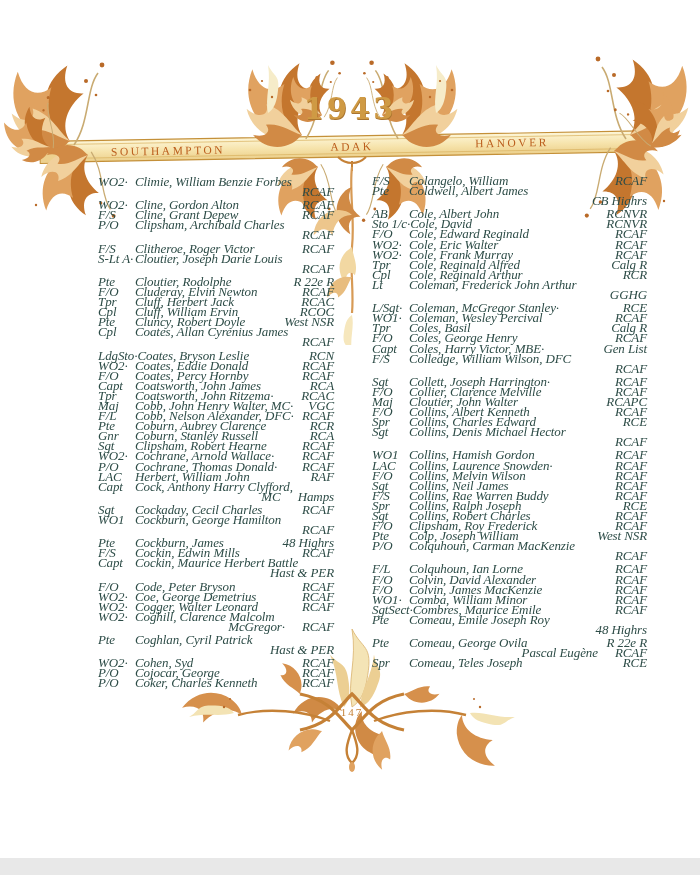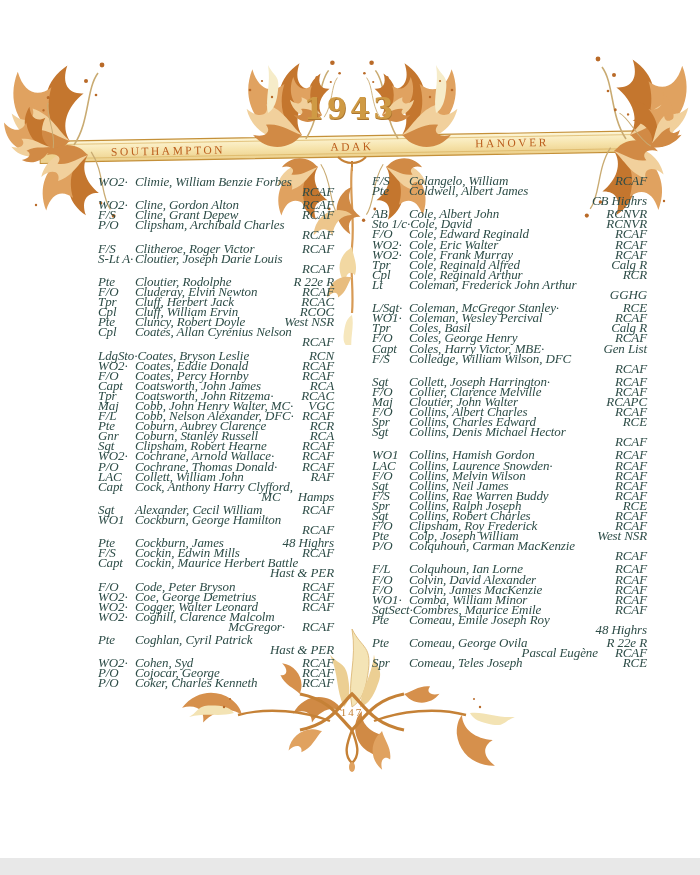--- a/index.html
+++ b/index.html
@@ -246,21 +246,21 @@
       <div class="entry">
         <div class="line">
           <span class="rank">Pte</span>
           <span class="name">Cluncy, Robert Doyle</span>
           <span class="unit">West NSR</span>
         </div>
       </div>
       <div class="entry">
         <div class="line">
           <span class="rank">Cpl</span>
-          <span class="name">Coates, Allan Cyrenius Nelson</span>
+          <span class="name">Coates, Allan Cyrenius James</span>
         </div>
         <div class="line cont">
           <span class="unit">RCAF</span>
         </div>
       </div>
       <div class="entry gap">
         <div class="line">
           <span class="rank">LdgSto·</span>
           <span class="name">Coates, Bryson Leslie</span>
           <span class="unit">RCN</span>
@@ -339,38 +339,38 @@
       <div class="entry">
         <div class="line">
           <span class="rank">P/O</span>
           <span class="name">Cochrane, Thomas Donald·</span>
           <span class="unit">RCAF</span>
         </div>
       </div>
       <div class="entry">
         <div class="line">
           <span class="rank">LAC</span>
-          <span class="name">Collett, William John</span>
+          <span class="name">Herbert, William John</span>
           <span class="unit">RAF</span>
         </div>
       </div>
       <div class="entry">
         <div class="line">
           <span class="rank">Capt</span>
           <span class="name">Cock, Anthony Harry Clyfford,</span>
         </div>
         <div class="line cont">
           <span class="cont-text">MC</span>
           <span class="unit">Hamps</span>
         </div>
       </div>
       <div class="entry gap">
         <div class="line">
           <span class="rank">Sgt</span>
-          <span class="name">Alexander, Cecil William</span>
+          <span class="name">Cockaday, Cecil Charles</span>
           <span class="unit">RCAF</span>
         </div>
       </div>
       <div class="entry">
         <div class="line">
           <span class="rank">WO1</span>
           <span class="name">Cockburn, George Hamilton</span>
         </div>
         <div class="line cont">
           <span class="unit">RCAF</span>
@@ -597,21 +597,21 @@
       <div class="entry">
         <div class="line">
           <span class="rank">Maj</span>
           <span class="name">Cloutier, John Walter</span>
           <span class="unit">RCAPC</span>
         </div>
       </div>
       <div class="entry">
         <div class="line">
           <span class="rank">F/O</span>
-          <span class="name">Collins, Albert Charles</span>
+          <span class="name">Collins, Albert Kenneth</span>
           <span class="unit">RCAF</span>
         </div>
       </div>
       <div class="entry">
         <div class="line">
           <span class="rank">Spr</span>
           <span class="name">Collins, Charles Edward</span>
           <span class="unit">RCE</span>
         </div>
       </div>

